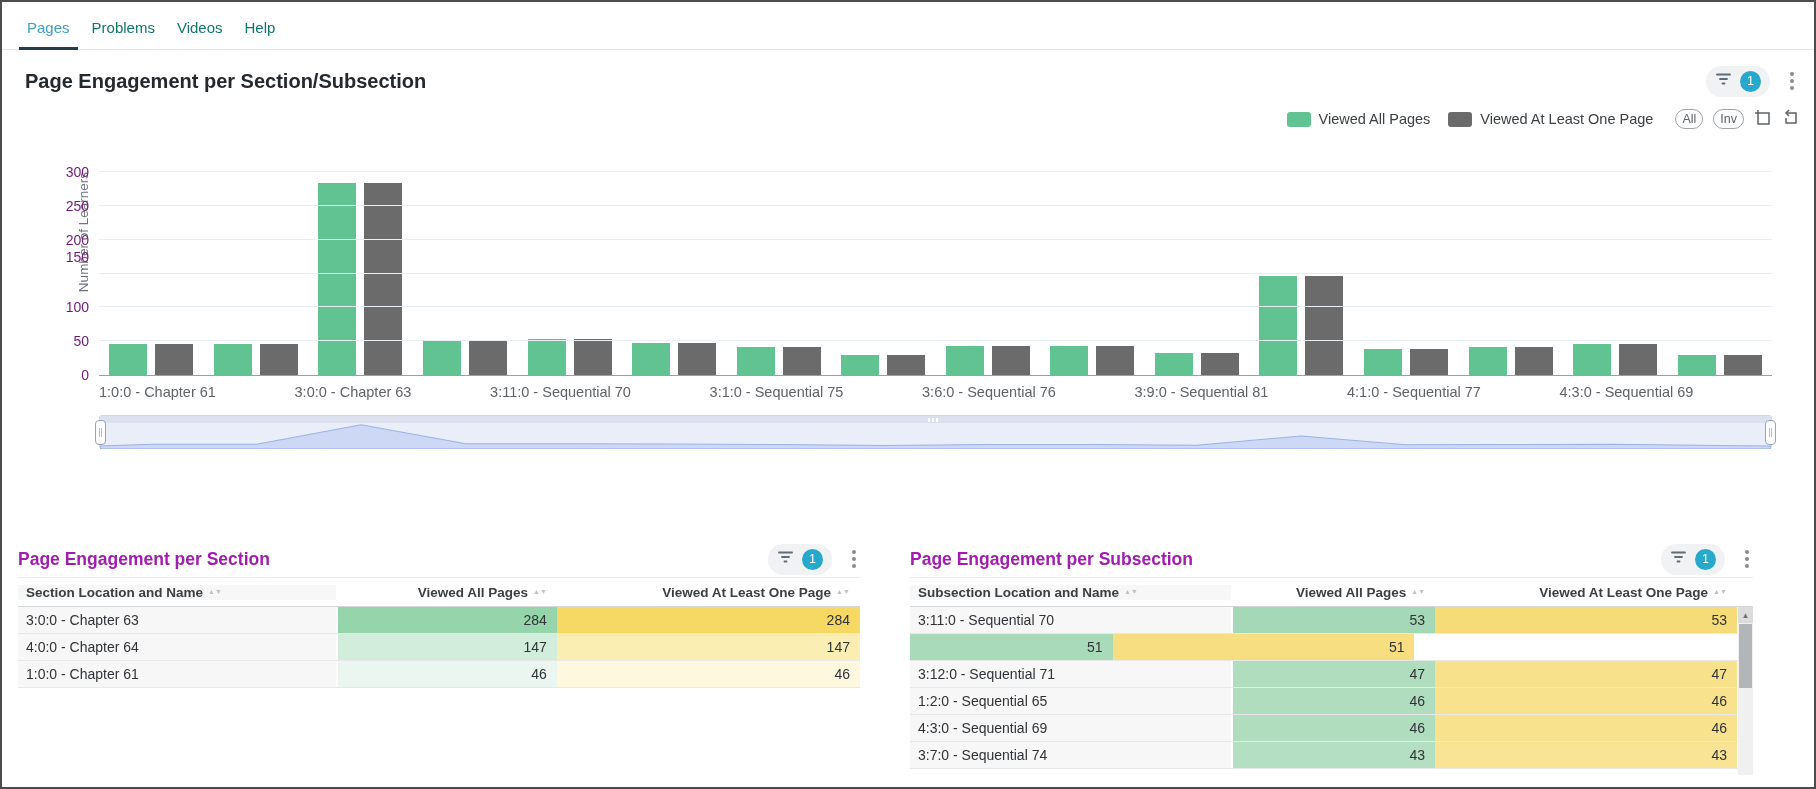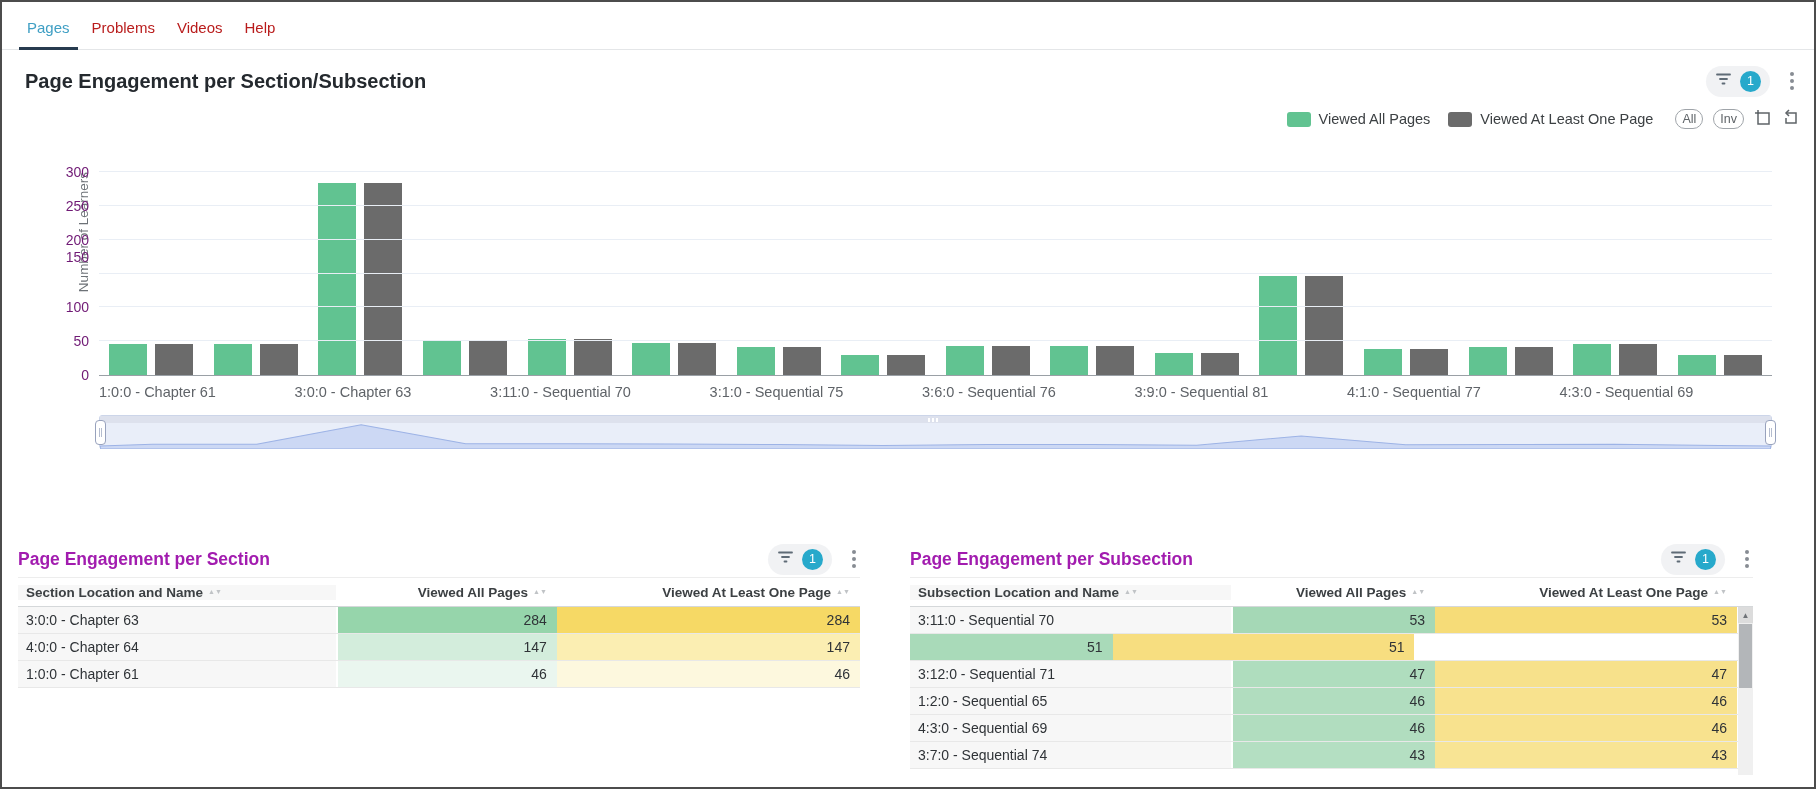--- a/index.html
+++ b/index.html
@@ -2,21 +2,21 @@
 <html><head>
 <meta charset="utf-8">
 <style>
   * { box-sizing: border-box; margin: 0; padding: 0; }
   html,body { background:#fff; }
   body { font-family: "Liberation Sans", "DejaVu Sans", sans-serif; }
   .page { width:1816px; height:789px; border:2px solid #4c4c4c; background:#fff; overflow:hidden; position:relative; }
 
   
   .tabbar { height:48px; border-bottom:1px solid #e4e6e8; display:flex; align-items:flex-end; padding-left:14px; }
-  .tab { font-size:15px; color:#b91c1c; padding:14px 11px 13px; position:relative; cursor:pointer; }
+  .tab { font-size:15px; color:#0f766e; padding:14px 11px 13px; position:relative; cursor:pointer; }
   .tab.active { color:#3f9fc4; }
   .tab.active::after { content:''; position:absolute; left:3px; right:3px; bottom:-1px; height:3px; background:#273b4f; }
 
   
   .chart-card { padding:12px 16px 0 16px;margin-left:7px; }
   .card-head { display:flex; justify-content:space-between; align-items:center; height:38px; }
   .big-title { font-size:20px; font-weight:bold; color:#24292e; }
   .head-controls { display:flex; align-items:center; gap:16px; }
   .filter-pill { display:flex; align-items:center; gap:8px; background:#f1f2f4; border-radius:17px; padding:5px 9px; cursor:pointer; }
   .badge { width:21px; height:21px; border-radius:50%; background:#27a9cb; color:#fff; font-size:12.5px; display:flex; align-items:center; justify-content:center; }

